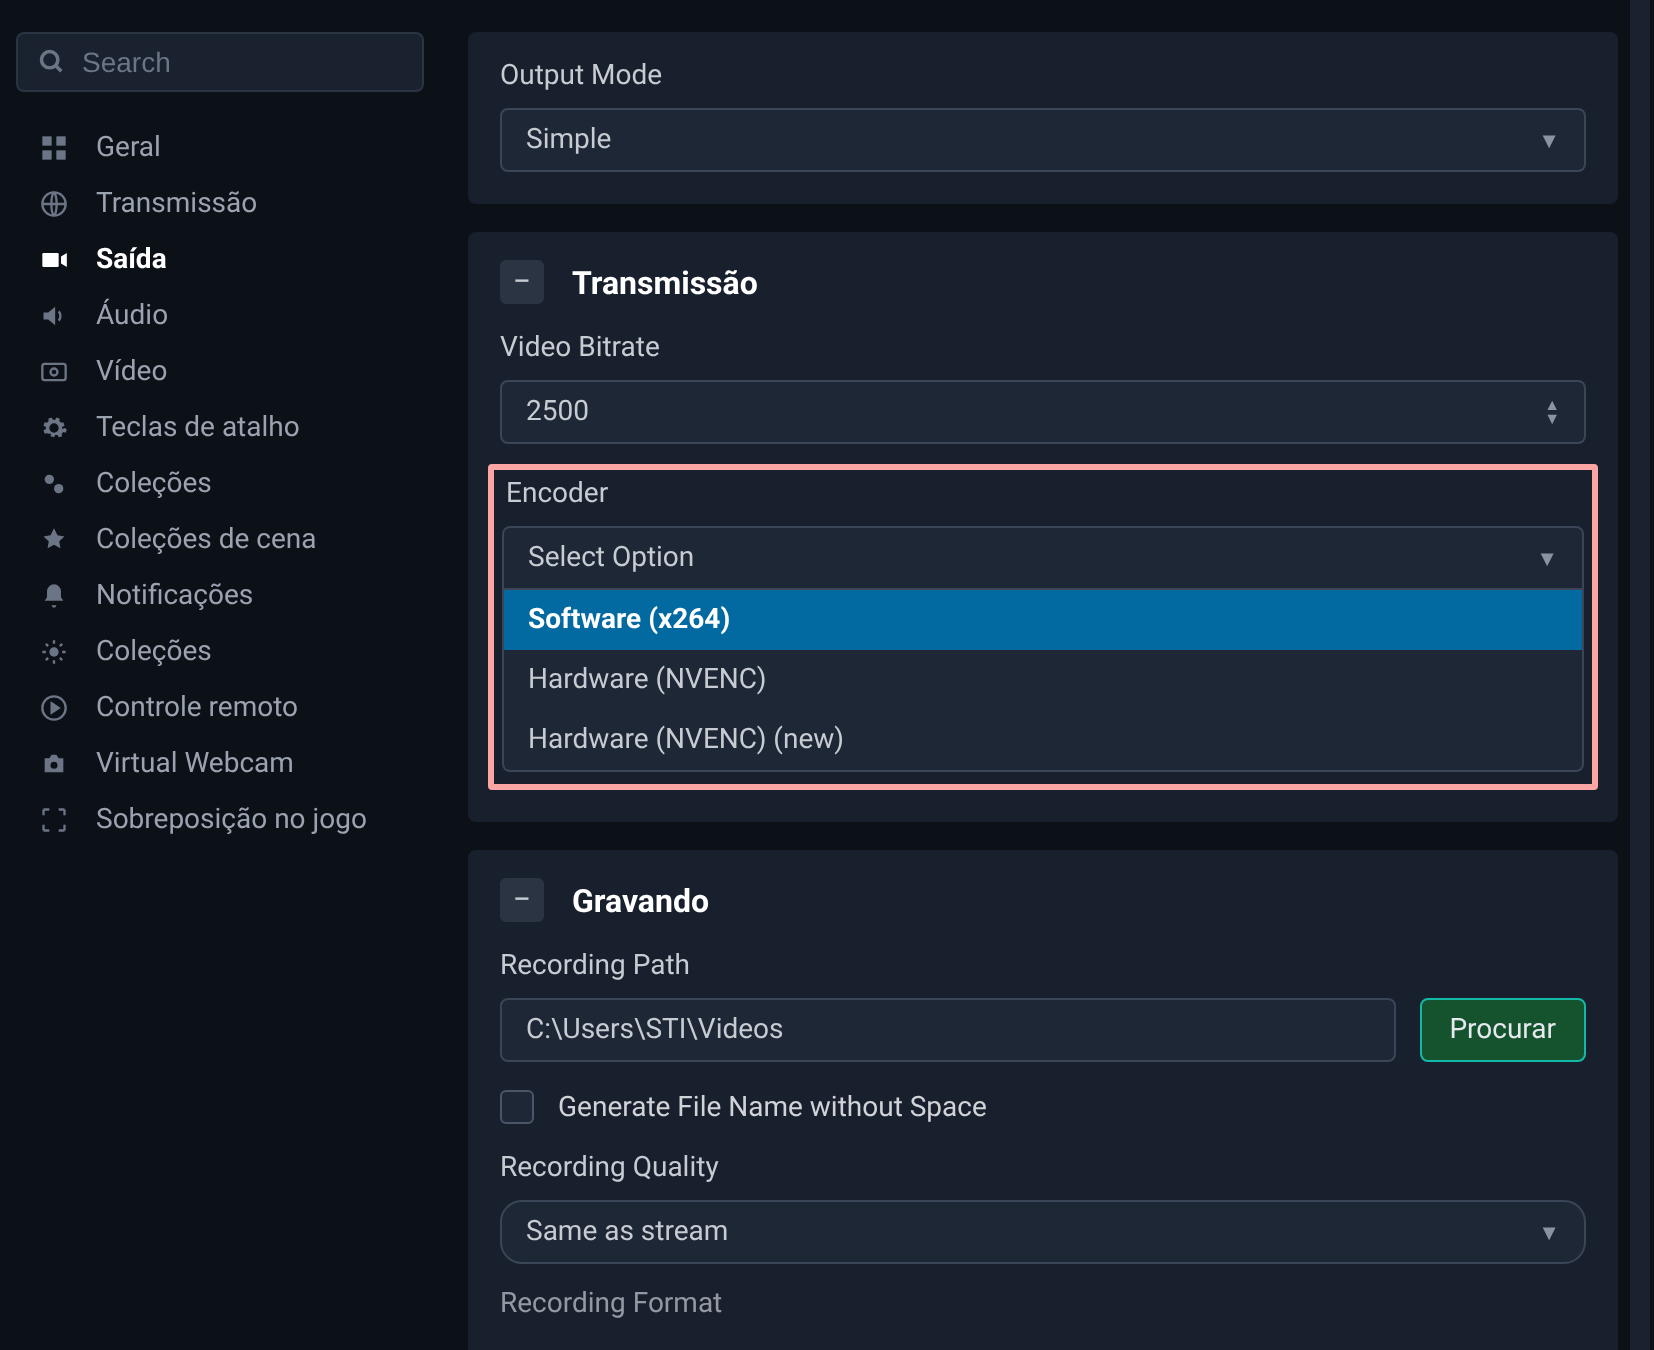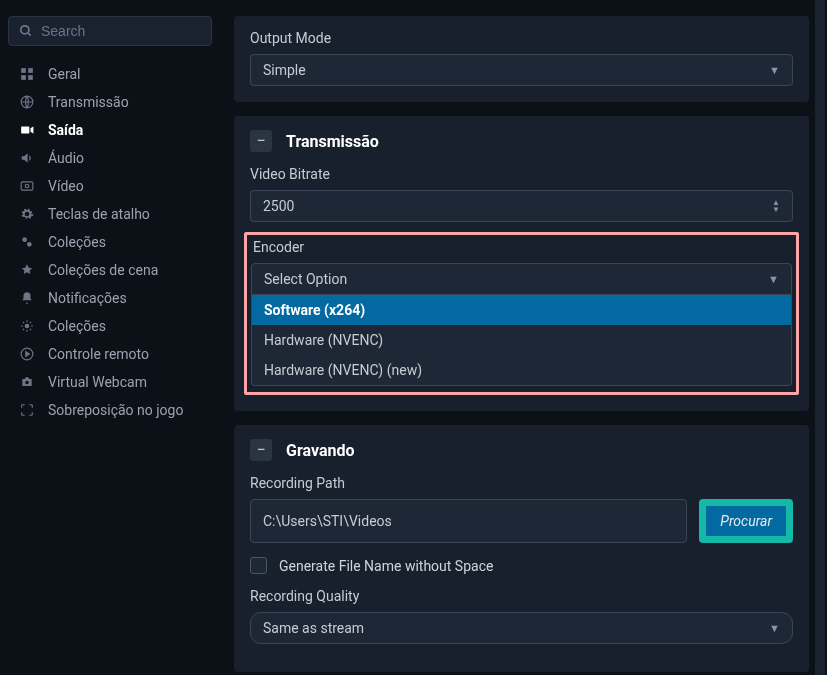--- a/index.html
+++ b/index.html
@@ -156,27 +156,26 @@
   font-weight: 700;
   color: #fff;
 }
 .row {
   display: flex;
   gap: 12px;
   align-items: stretch;
 }
 .row .text-input { flex: 1; align-items: center; }
 .btn {
-  background: #0369a1;
-  border: 7px solid #14b8a6;
+  background: #14532d;
+  border: 1px solid #14b8a6;
   border-radius: 4px;
   padding: 7px 14px;
   color: #e6e9ee;
   font-size: 14px;
-  font-style: italic;
 }
 .check-row {
   display: flex;
   align-items: center;
   margin: 14px 0;
 }
 .checkbox {
   width: 17px;
   height: 17px;
   border: 1px solid #4a5568;
@@ -375,14 +374,15 @@
       <span class="checkbox"></span>
       <span>Generate File Name without Space</span>
     </div>
 
     <div class="label">Recording Quality</div>
     <div class="select" style="margin-bottom:12px;border-radius:11px;">
       <span>Same as stream</span>
       <span class="chev">▼</span>
     </div>
 
+    <div class="label" style="opacity:.7;">Recording Format</div>
   </div>
 </div>
 
 </body></html>

